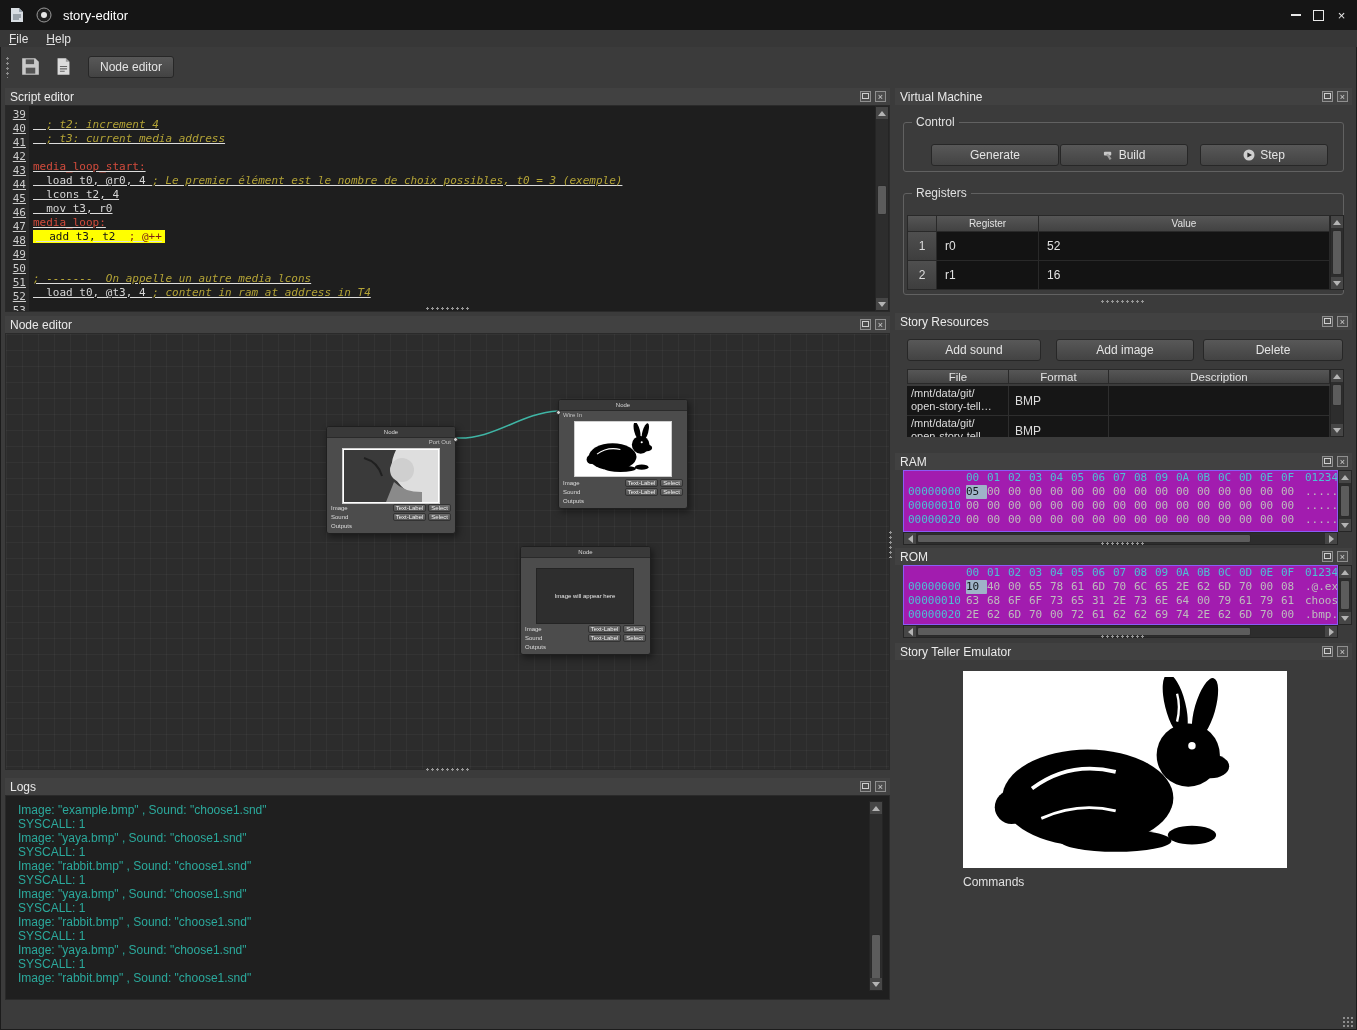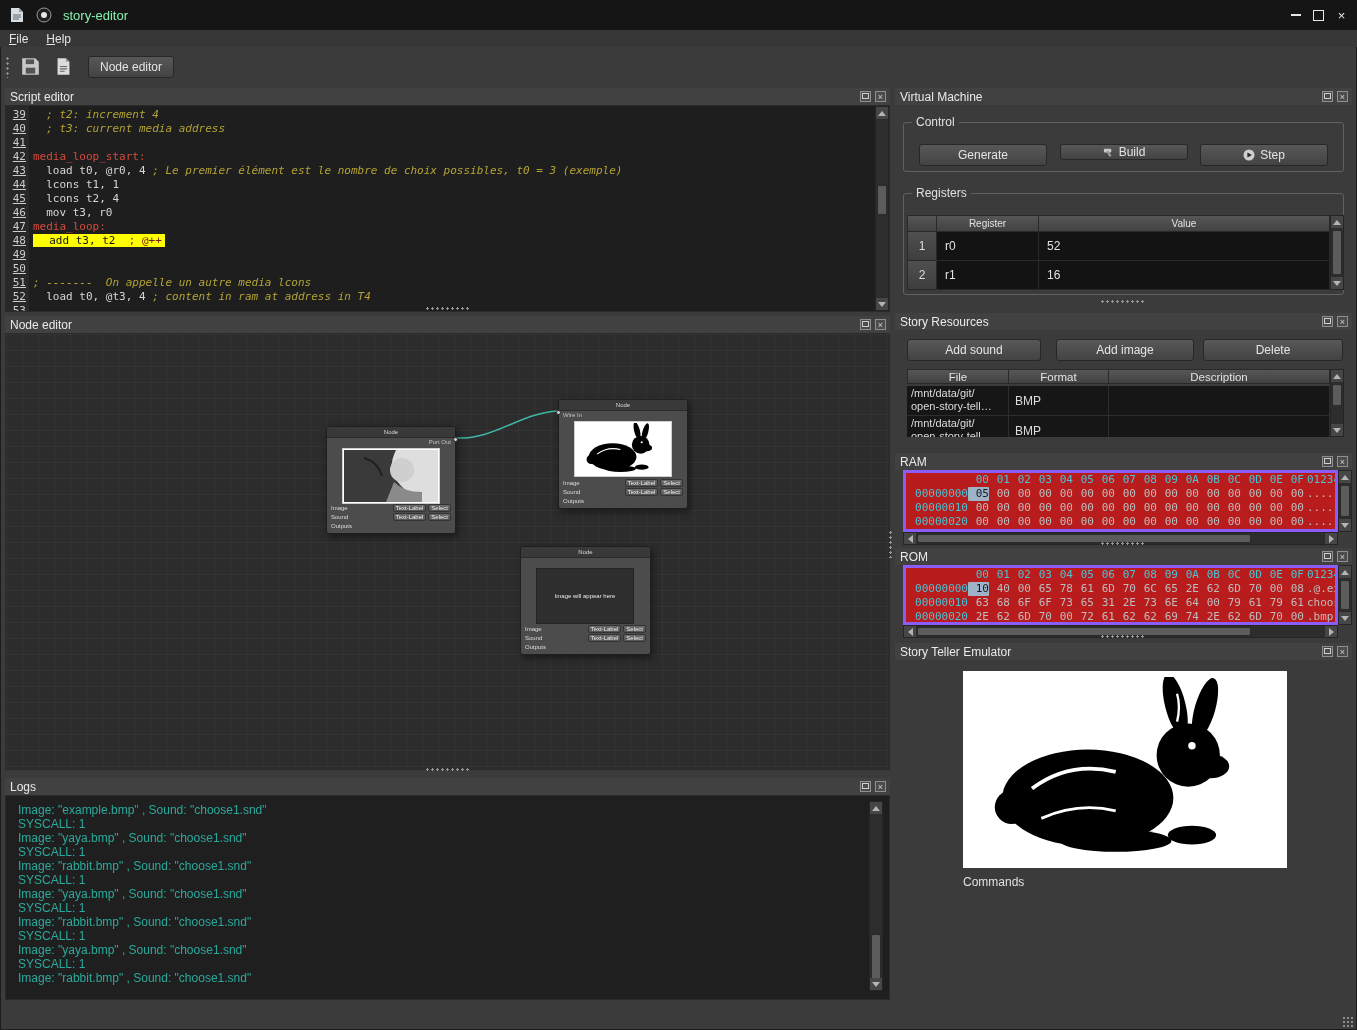--- a/index.html
+++ b/index.html
@@ -1,21 +1,21 @@
 <!DOCTYPE html>
 <html><head>
 <meta charset="utf-8">
 <style>
   html,body{margin:0;padding:0;background:#222;}
   .window{position:relative;width:1357px;height:1030px;background:#3b3b3b;overflow:hidden;
           font-family:"Liberation Sans",sans-serif;color:#ddd;box-shadow:inset 0 0 0 1px #1c1c1c;}
   
   .titlebar{position:absolute;left:0;top:0;width:100%;height:30px;background:#151515;display:flex;align-items:center;}
   .tb-icon{width:20px;height:20px;margin-left:7px;display:flex;align-items:center;justify-content:center;}
-  .tb-title{margin-left:9px;font-size:13px;color:#86efac;}
+  .tb-title{margin-left:9px;font-size:13px;color:#ffffff;}
   .win-ctrls{margin-left:auto;display:flex;margin-right:4px;}
   .win-btn{width:23px;height:22px;display:flex;align-items:center;justify-content:center;color:#e8e8e8;font-size:13px;}
   .glyph-min{width:10px;height:2px;background:#e8e8e8;}
   .glyph-max{width:9px;height:9px;border:1.5px solid #e8e8e8;}
   
   .menubar{position:absolute;left:0;top:30px;width:100%;height:17px;background:#373737;display:flex;align-items:center;}
   .menu-item{padding:0 9px;font-size:12px;color:#e3e3e3;}
   .toolbar{position:absolute;left:0;top:47px;width:100%;height:39px;display:flex;align-items:center;}
   .v-dots{width:5px;height:22px;background-image:radial-gradient(#8b8b8b 1px,transparent 1.3px);background-size:5px 5px;}
   .tool-btn{width:26px;height:26px;margin-left:7px;display:flex;align-items:center;justify-content:center;border-radius:2px;}
@@ -28,21 +28,21 @@
               padding-left:5px;font-size:12px;color:#eaeaea;box-sizing:border-box;}
   .ph-btns{margin-left:auto;display:flex;gap:4px;padding-right:4px;}
   .ph-btn{width:11px;height:11px;font-size:9px;line-height:10px;text-align:center;color:#cfcfcf;border:1px solid #8f8f8f;
           background:#4c4c4c;box-sizing:border-box;}
   .float-glyph{display:block;width:5px;height:4px;border:1px solid #cfcfcf;margin:1px auto 0;}
   
   .se-body{position:absolute;left:0;top:17px;right:0;bottom:0;background:#1e1e1e;border:1px solid #2a2a2a;display:flex;overflow:hidden;box-sizing:border-box;}
   .se-gutter{width:23px;background:#282828;color:#cdcdcd;font:11px "DejaVu Sans Mono",monospace;text-align:right;
              padding:2px 3px 0 0;box-sizing:border-box;flex:0 0 auto;}
   .gutter-num{height:14px;line-height:14px;text-decoration:underline;}
-  .se-code{flex:1;font:11px "DejaVu Sans Mono",monospace;padding-top:2px;overflow:hidden;}
+  .se-code{flex:1;font:11px "DejaVu Sans Mono",monospace;padding-top:12px;overflow:hidden;text-decoration:underline;}
   .code-line{height:14px;line-height:14px;white-space:pre;padding-left:4px;}
   .seg.comment{color:#b3a336;font-style:italic;}
   .seg.label{color:#d24b3c;}
   .seg.instr,.seg.plain{color:#d6d6d6;}
   .hl-box{background:#ffff00;color:#141414;padding:0 3px;}
   .seg.hl{color:#141414;}
   .seg.hlc{color:#7c1f16;}
   
   .sb-v{position:absolute;width:14px;background:#2d2d2d;border:1px solid #252525;box-sizing:border-box;}
   .sb-h{position:absolute;height:13px;background:#2d2d2d;border:1px solid #252525;box-sizing:border-box;}
@@ -92,22 +92,22 @@
          color:#dcdcdc;display:flex;align-items:center;justify-content:center;box-sizing:border-box;}
   .t-cell{background:#131313;border-right:1px solid #292929;border-bottom:1px solid #292929;color:#e2e2e2;font-size:12px;
           display:flex;align-items:center;padding-left:8px;box-sizing:border-box;}
   .t-grow{flex:1;}
   
   .res-head .t-hcell{height:15px;font-size:11.5px;}
   .res-row{display:flex;}
   .res-cell{background:#161616;border-right:1px solid #2e2e2e;border-bottom:1px solid #2e2e2e;color:#dcdcdc;
             font-size:11px;box-sizing:border-box;overflow:hidden;}
   
-  .hx-wrap{position:absolute;background:#b91c1c;border:3px solid #8b5cf6;overflow:hidden;box-sizing:border-box;
-           font:11px "DejaVu Sans Mono",monospace;text-align:right;}
+  .hx-wrap{position:absolute;background:#a21caf;border:1px solid #8b5cf6;overflow:hidden;box-sizing:border-box;
+           font:11px "DejaVu Sans Mono",monospace;}
   .hx-row{display:flex;height:14px;line-height:14px;white-space:pre;}
   .hx-addr{width:62px;color:#4cc2d4;padding-left:4px;box-sizing:border-box;flex:0 0 auto;}
   .hx-byte{width:21px;color:#bdbdbd;flex:0 0 auto;}
   .hx-head .hx-byte,.hx-head .hx-ascii{color:#4cc2d4;}
   .hx-byte.sel{background:#9fb3c8;color:#14181c;border-radius:1px;}
   .hx-ascii{flex:1;overflow:hidden;margin-left:3px;color:#bdbdbd;}
   
   .emu-screen{position:absolute;background:#fff;display:flex;align-items:center;justify-content:center;overflow:hidden;}
   .knob{position:absolute;width:62px;height:62px;border-radius:50%;
         background:radial-gradient(circle at 35% 30%, #e4eaf0, #b9c2cc 62%, #93a0ab);box-shadow:2px 3px 6px rgba(0,0,0,.4);}
@@ -202,21 +202,20 @@
           <div class="gutter-num">51</div>
           <div class="gutter-num">52</div>
           <div class="gutter-num">53</div>
         </div>
       <div class="se-code" id="code">
           <div class="code-line"><span class="seg comment">  ; t2: increment 4</span></div>
           <div class="code-line"><span class="seg comment">  ; t3: current media address</span></div>
           <div class="code-line"></div>
           <div class="code-line"><span class="seg label">media_loop_start:</span></div>
           <div class="code-line"><span class="seg instr">  load t0, @r0, 4 </span><span class="seg comment">; Le premier élément est le nombre de choix possibles, t0 = 3 (exemple)</span></div>
-          <div class="code-line"><span class="seg instr">  lcons t1, 1</span></div>
           <div class="code-line"><span class="seg instr">  lcons t2, 4</span></div>
           <div class="code-line"><span class="seg instr">  mov t3, r0</span></div>
           <div class="code-line"><span class="seg label">media_loop:</span></div>
           <div class="code-line"><span class="hl-box"><span class="seg hl">  add t3, t2  </span><span class="seg hlc">; @++</span></span></div>
           <div class="code-line"></div>
           <div class="code-line"></div>
           <div class="code-line"><span class="seg comment">; -------  On appelle un autre media lcons</span></div>
           <div class="code-line"><span class="seg instr">  load t0, @t3, 4 </span><span class="seg comment">; content in ram at address in T4</span></div>
         </div>
       <div class="sb-v" style="top:0;bottom:0;right:0;width:14px;position:relative;flex:0 0 14px">
@@ -381,22 +380,22 @@
       <span class="ph-btns">
         <span class="ph-btn">
             <span class="float-glyph"></span>
           </span>
         <span class="ph-btn">×</span>
       </span>
     </div>
     <div class="groupbox" style="left:8px;top:34px;width:441px;height:50px">
       <span class="gb-label">Control</span>
     </div>
-    <span class="btn" style="position:absolute;left:24px;top:56px;width:128px;height:22px">Generate</span>
-    <span class="btn" style="position:absolute;left:165px;top:56px;width:128px;height:16px">
+    <span class="btn" style="position:absolute;left:36px;top:56px;width:128px;height:22px">Generate</span>
+    <span class="btn" style="position:absolute;left:165px;top:56px;width:128px;height:22px">
       <svg width="11" height="11" viewBox="0 0 12 12">
           <rect x="1" y="2" width="8" height="4" rx="1" fill="#c9c9c9"></rect>
           <rect x="5" y="4" width="2.4" height="7" fill="#9a9a9a" transform="rotate(-32 6 7)"></rect>
         </svg>
       <span>Build</span>
     </span>
     <span class="btn" style="position:absolute;left:305px;top:56px;width:128px;height:22px">
       <svg width="12" height="12" viewBox="0 0 12 12">
           <circle cx="6" cy="6" r="5.5" fill="#cfcfcf"></circle>
           <path d="M4.4 3.4 L9 6 L4.4 8.6z" fill="#2a2a2a"></path>

